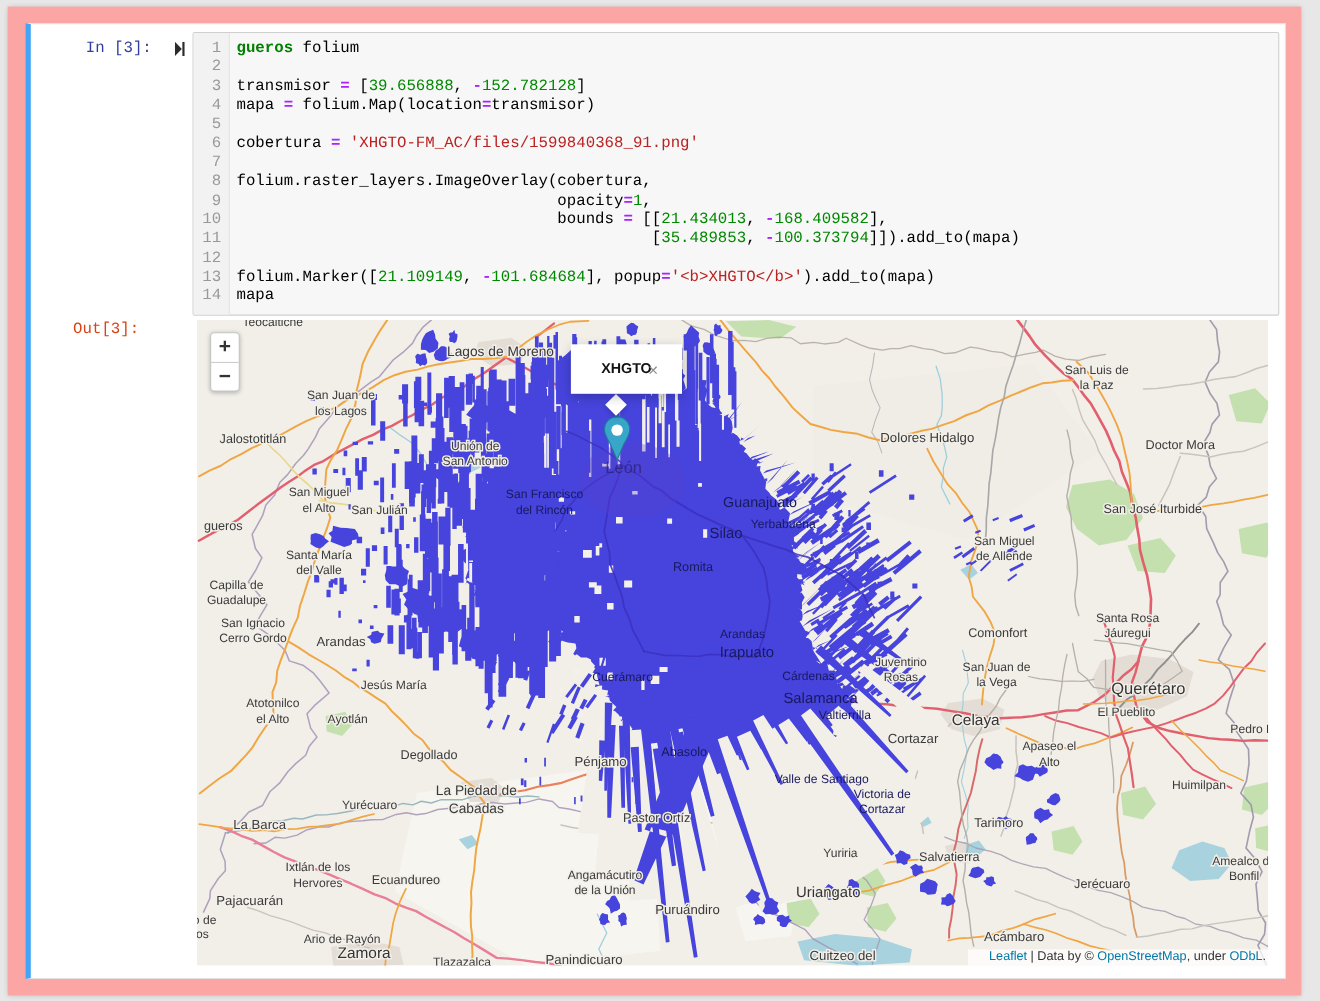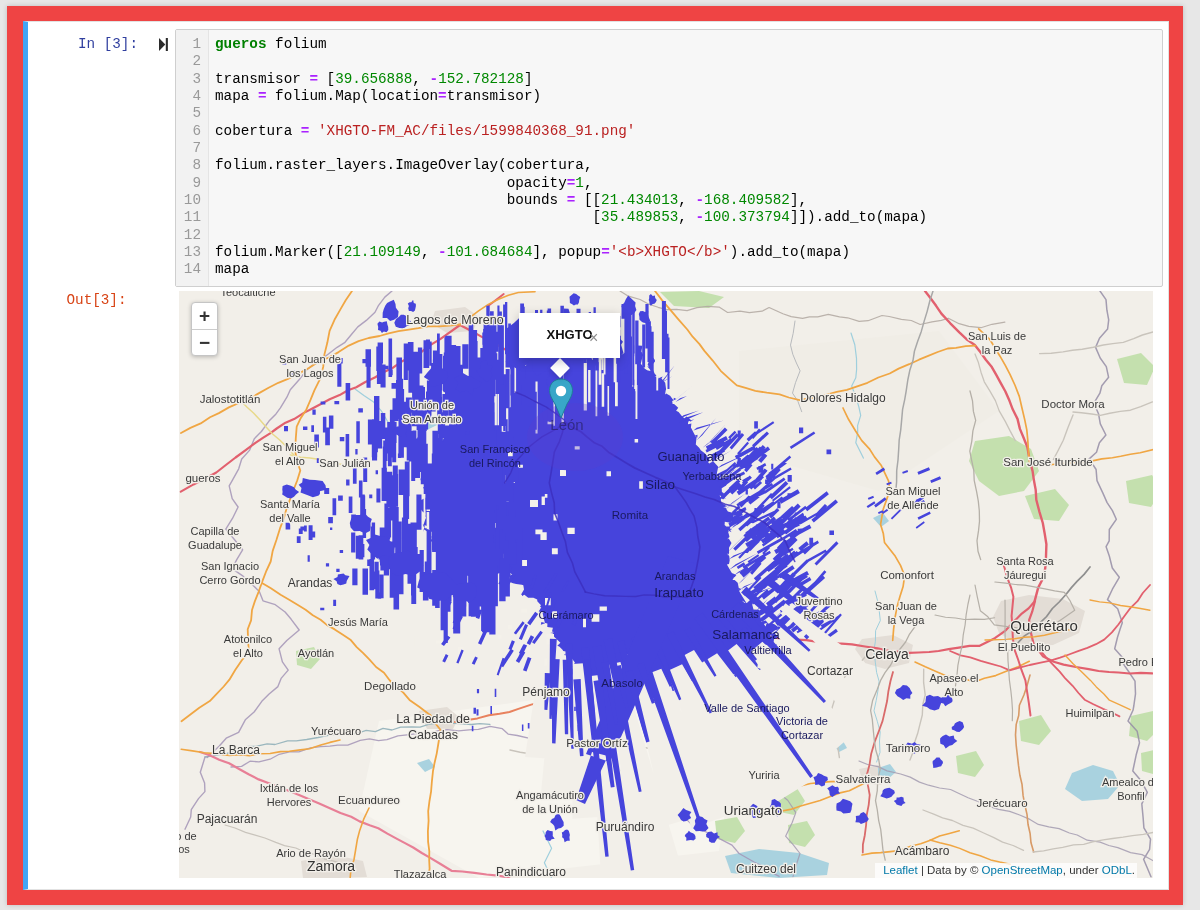--- a/index.html
+++ b/index.html
@@ -1,15 +1,15 @@
 <!DOCTYPE html>
 <html><head><meta charset="utf-8"><style>
 *{margin:0;padding:0;box-sizing:border-box}
 html,body{width:1200px;height:910px;background:#e7e7e7;font-family:"Liberation Sans",sans-serif;overflow:hidden}
-#page{position:absolute;left:7px;top:6px;width:1176px;height:899px;background:#ef4444;box-shadow:0 0 5px rgba(0,0,0,.18)}
+#page{position:absolute;left:7px;top:6px;width:1176px;height:899px;background:#fca5a5;box-shadow:0 0 5px rgba(0,0,0,.18)}
 #cell{position:absolute;left:16px;top:15px;width:1146px;height:869px;border:1px solid #e2e2e2;border-left:5px solid #42a5f5;background:#fff}
 .mono{font-family:"Liberation Mono",monospace;font-size:14.3px;line-height:17.35px}
 #inp{position:absolute;color:#303F9F;top:14px;left:0;width:110px;text-align:right}
 #outp{position:absolute;color:#D84315;top:270px;left:0;width:137px;text-align:center}
 #runic{position:absolute;left:131px;top:15.5px}
 #codebox{position:absolute;left:147px;top:7px;width:988px;height:258px;background:#f7f7f7;border:1px solid #cfcfcf;border-radius:2px}
 #gutter{position:absolute;left:0;top:0;bottom:0;width:33px;background:#f2f2f2;border-right:1px solid #e4e4e4;color:#999;text-align:right;padding:6px 7px 4px 0}
 #code{position:absolute;left:39px;top:6px;white-space:pre}
 .k{color:#008000;font-weight:bold}.n{color:#080}.s{color:#BA2121}.o{color:#AA22FF;font-weight:bold}
 #mapwrap{position:absolute;left:151px;top:269px;width:974px;height:587px;overflow:hidden}
@@ -17,21 +17,21 @@
 .lblc{fill:#333;paint-order:stroke;stroke:#f2efe9;stroke-width:2.6px;font-family:"Liberation Sans",sans-serif}
 .lblb{fill:#19195e;font-family:"Liberation Sans",sans-serif}
 .lblf{fill:#2a2370;opacity:0.75;font-family:"Liberation Sans",sans-serif}
 #zoomctl{position:absolute;left:12px;top:11px;width:27px;height:54px;background:#fff;border:1px solid #c5c5c5;border-radius:4px;box-shadow:0 1px 4px rgba(0,0,0,.25)}
 #zoomctl div{width:100%;height:27px;text-align:center;font-weight:bold;font-size:19px;color:#333;line-height:26px}
 #zoomctl .zin{border-bottom:1px solid #ccc}
 #popup{position:absolute;left:340px;top:22px;width:101px;height:45px;background:#fff;border-radius:0;box-shadow:0 3px 10px rgba(0,0,0,.25)}
 #popup .txt{width:100%;text-align:center;margin-top:14px;font-weight:bold;font-size:13px;color:#111}
 #ptail{position:absolute;left:374px;top:70px;width:14px;height:14px;background:#fff;transform:rotate(45deg);box-shadow:2px 2px 5px rgba(0,0,0,.15)}
 #pclose{position:absolute;left:410px;top:40px;font-size:16px;color:#8d8d8d;font-weight:normal;line-height:13px}
-#attrib{position:absolute;right:16px;bottom:0;height:15px;background:rgba(255,255,255,.75);font-size:11.5px;color:#333;padding:0 2px 0 8px;line-height:15px}
+#attrib{position:absolute;right:0;bottom:0;height:15px;background:rgba(255,255,255,.75);font-size:11.5px;color:#333;padding:0 2px 0 19px;line-height:15px}
 #attrib a{color:#0078A8;text-decoration:none}
 </style></head><body>
 <div id="page">
 <div id="cell">
 <div id="inp" class="mono">In [3]:</div>
 <svg id="runic" width="9.2" height="13" viewBox="0 0 9.2 13">
         <path d="M0,0 L6.3,6.5 L0,13 Z" fill="#2b2b2b"></path>
         <rect x="6.8" y="0" width="2.1" height="13" fill="#2b2b2b"></rect>
       </svg>
 <div id="codebox" class="mono">

